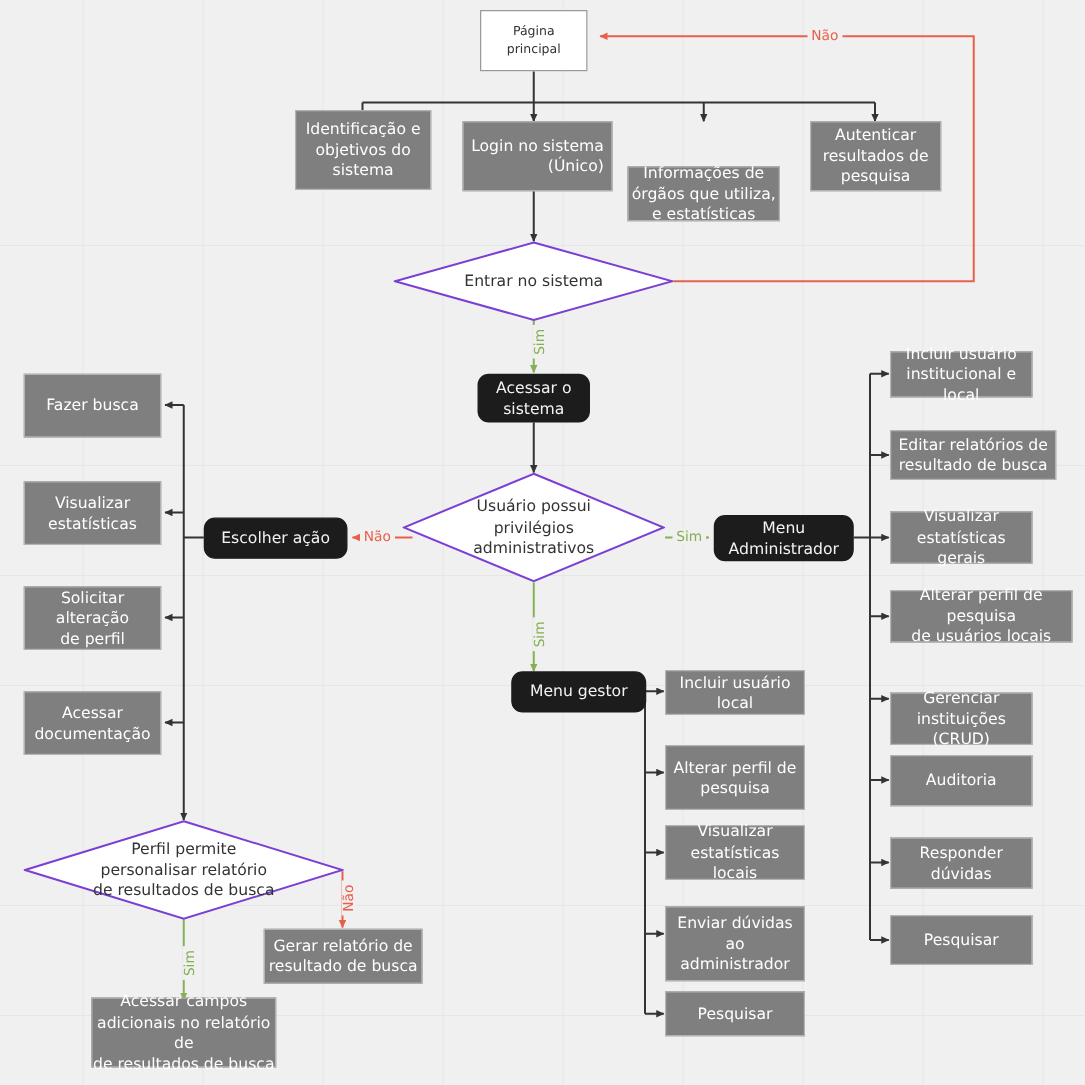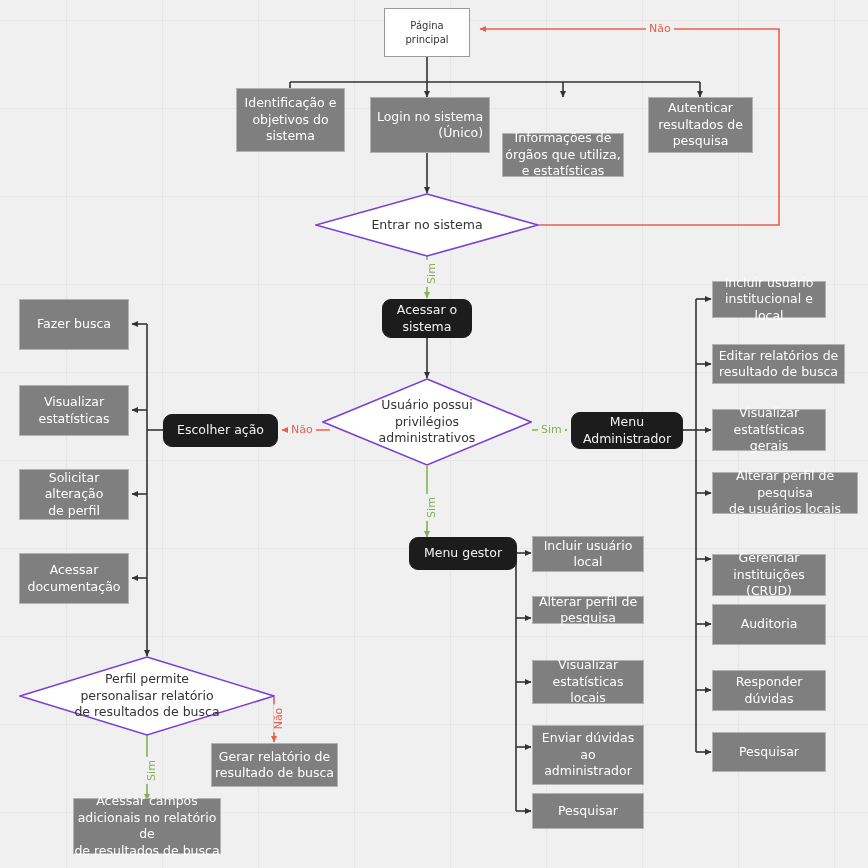--- a/index.html
+++ b/index.html
@@ -188,21 +188,21 @@
   </div>
 
   <div class="node n-gray" style="left:73px;top:798px;width:148px;height:56px;">
     <span>Acessar campos<br>adicionais no relatório de<br>de resultados de busca</span>
   </div>
 
   <div class="node n-gray" style="left:532px;top:536px;width:112px;height:36px;">
     <span>Incluir usuário local</span>
   </div>
 
-  <div class="node n-gray" style="left:532px;top:596px;width:112px;height:28px;">
+  <div class="node n-gray" style="left:532px;top:596px;width:112px;height:52px;">
     <span>Alterar perfil de<br>pesquisa</span>
   </div>
 
   <div class="node n-gray" style="left:532px;top:660px;width:112px;height:44px;">
     <span>Visualizar<br>estatísticas locais</span>
   </div>
 
   <div class="node n-gray" style="left:532px;top:725px;width:112px;height:60px;">
     <span>Enviar dúvidas ao<br>administrador</span>
   </div>

